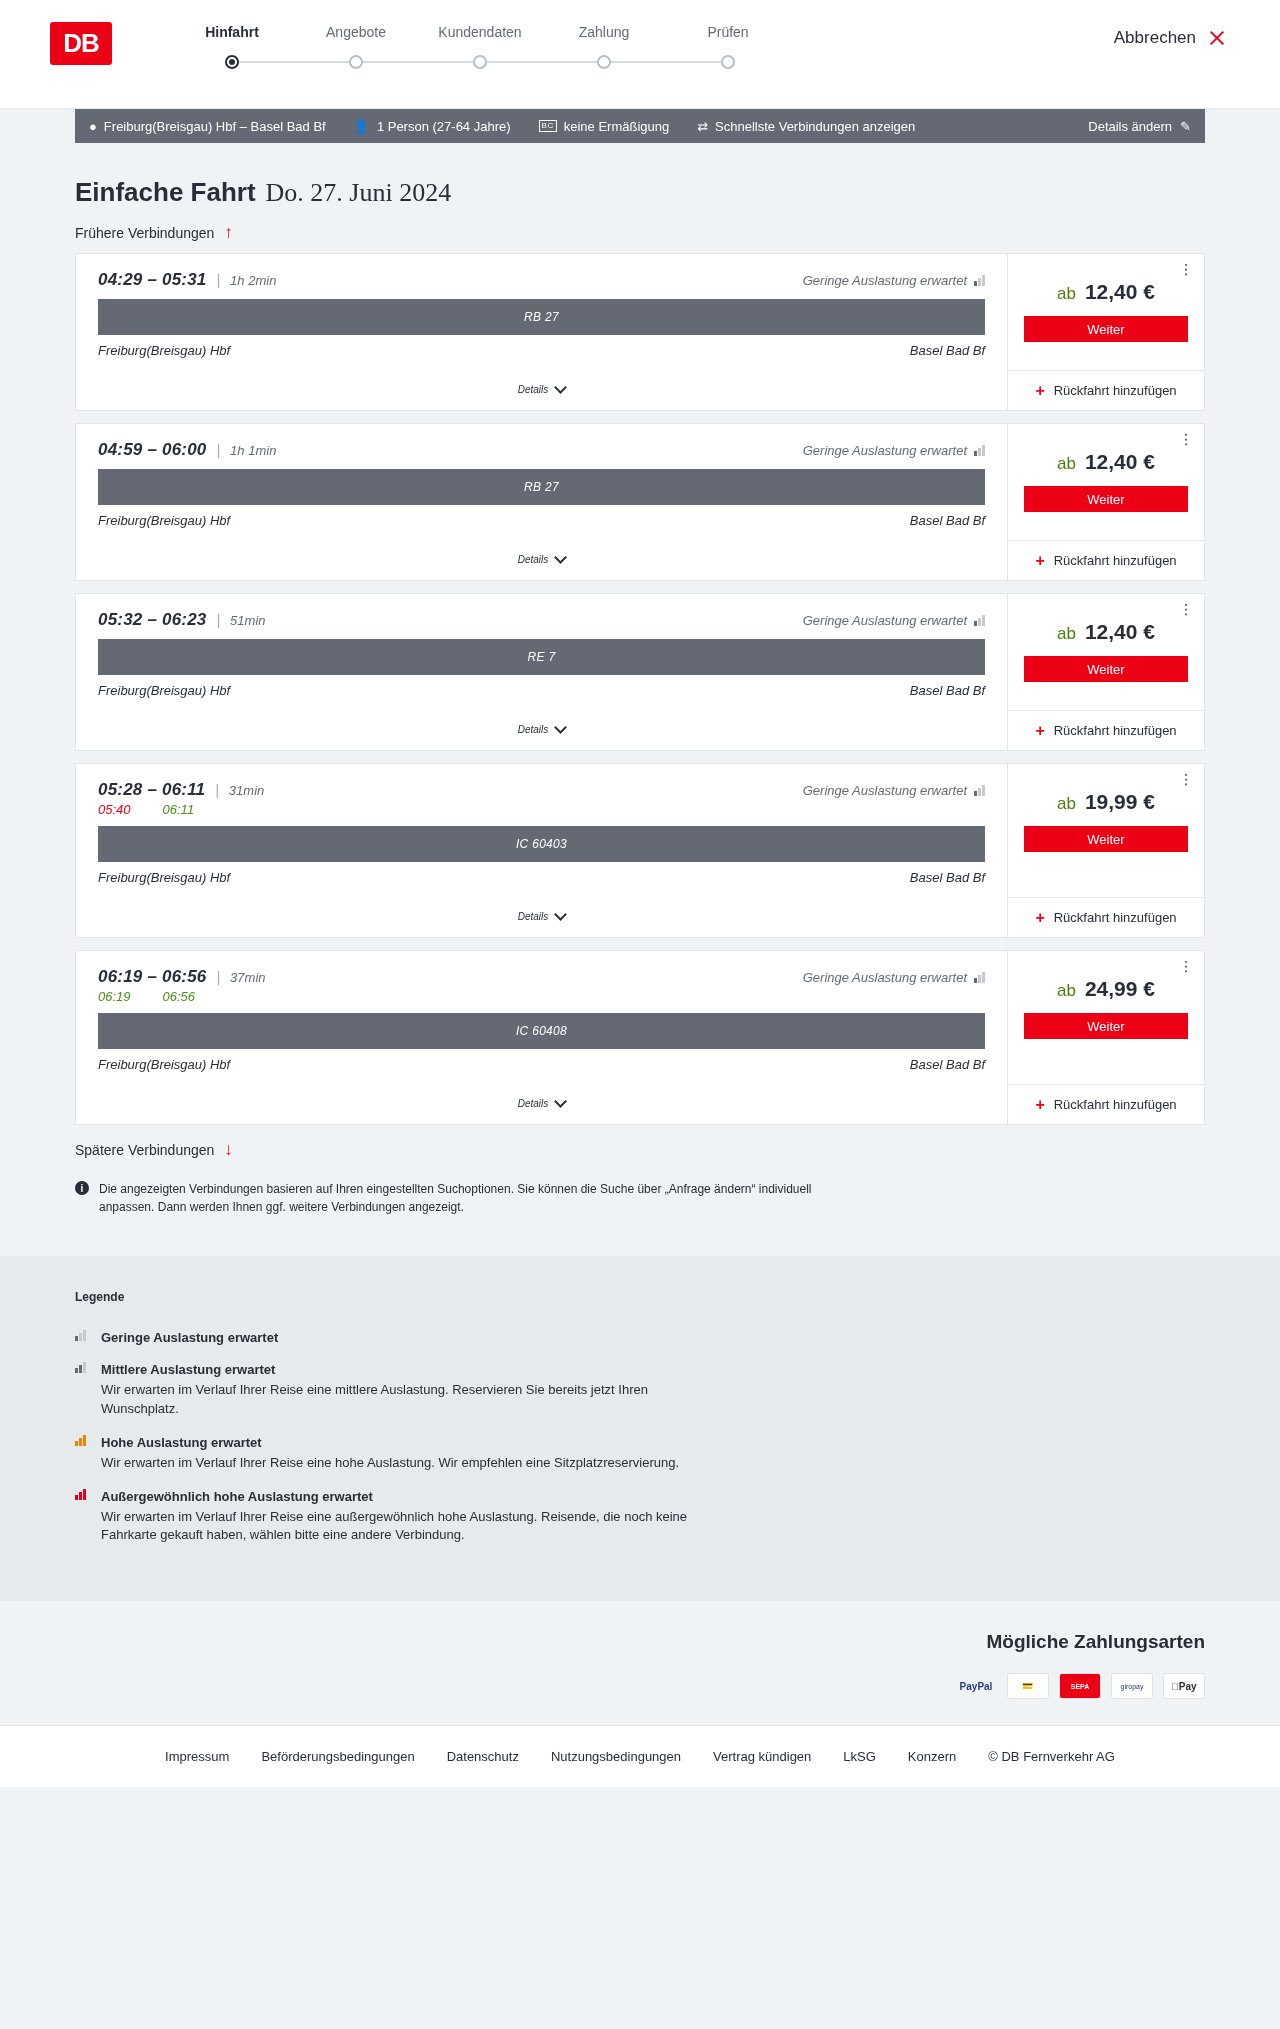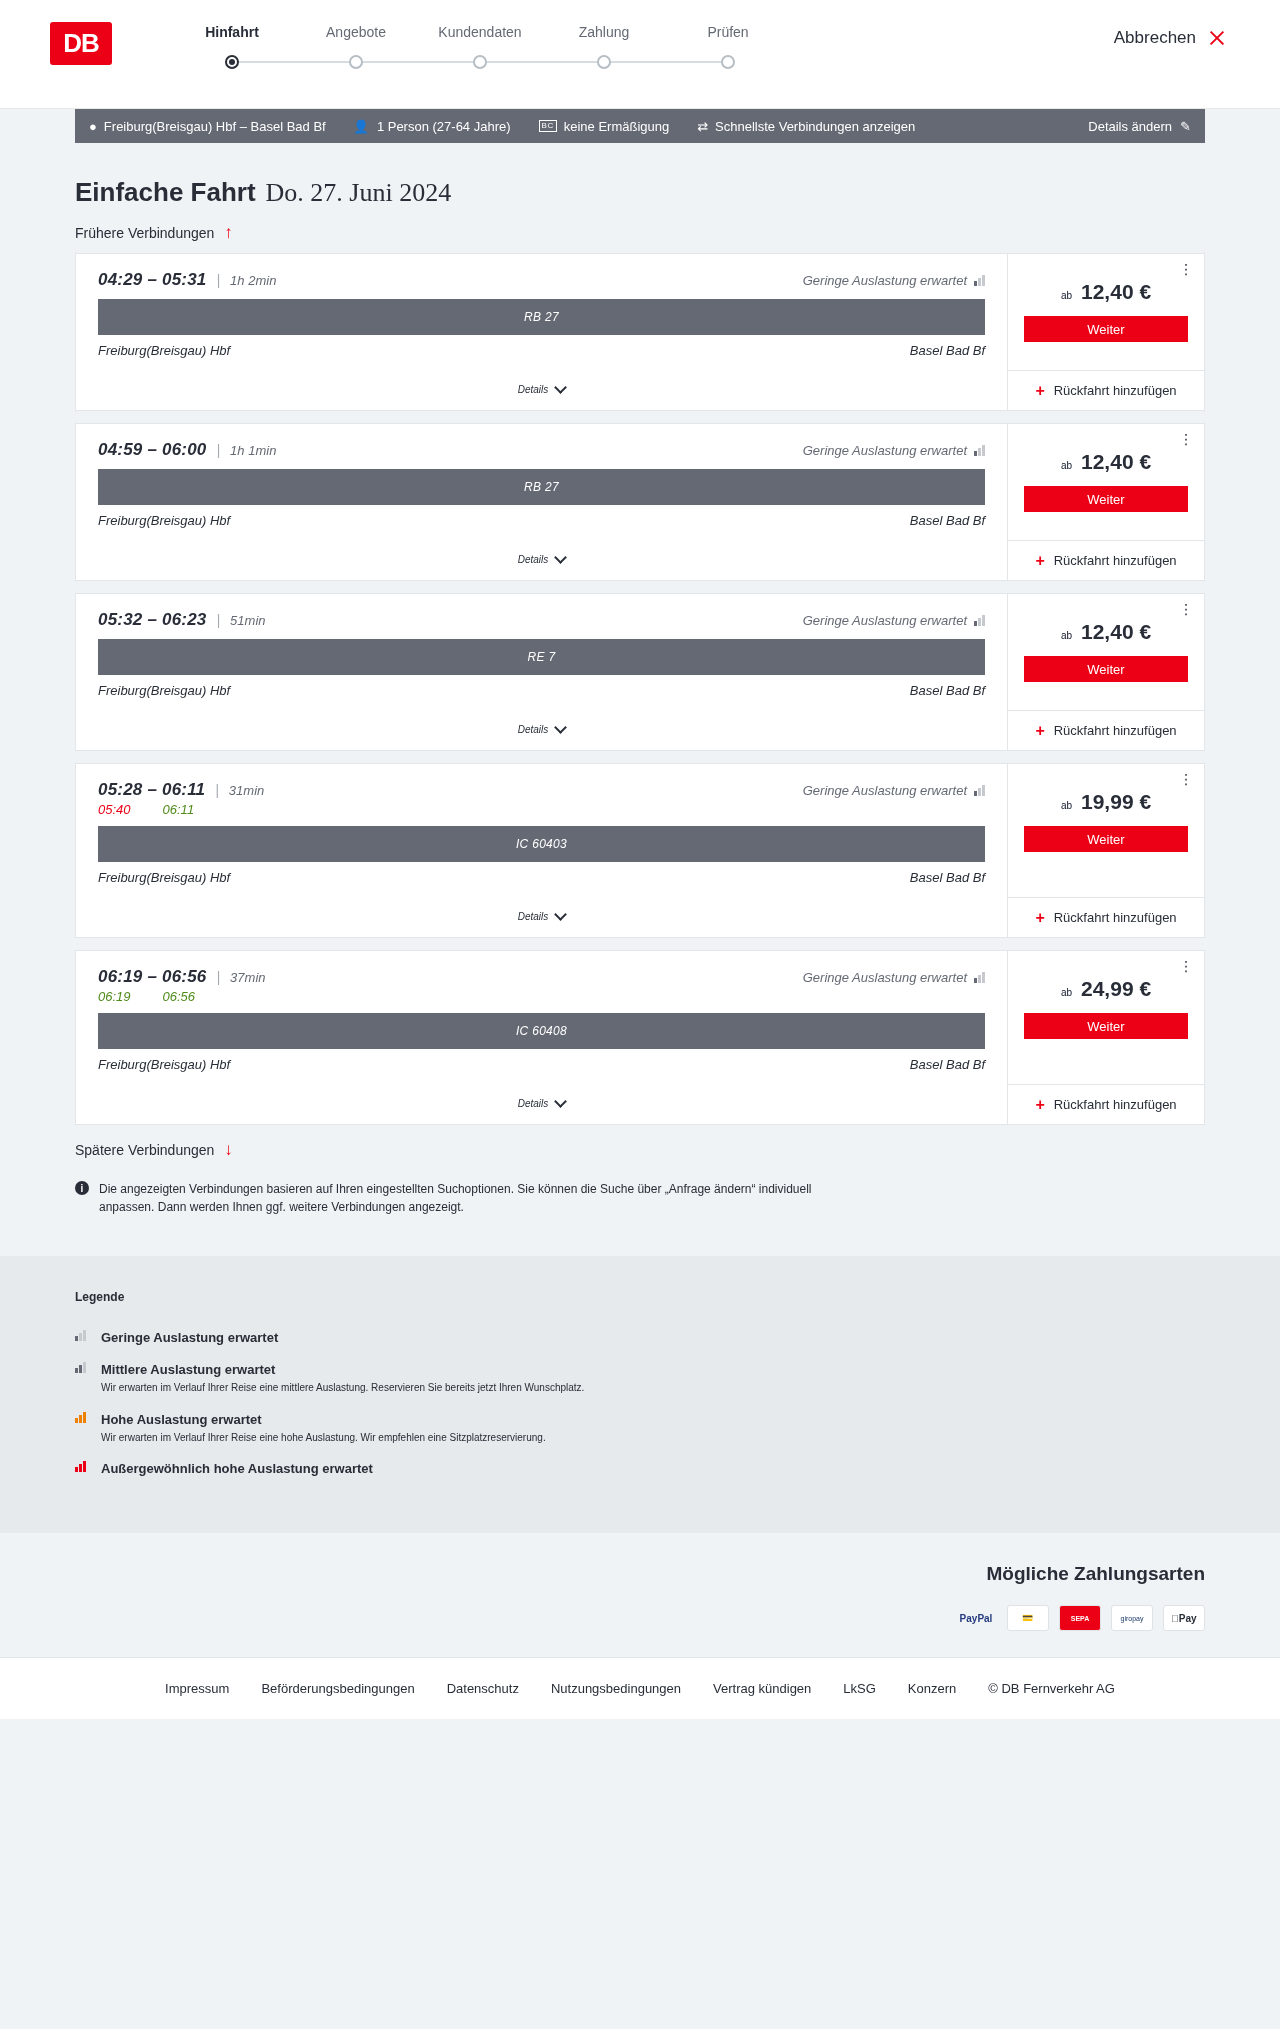--- a/index.html
+++ b/index.html
@@ -318,23 +318,23 @@
   .price-block {
     flex: 1;
     padding: 26px 16px 12px 16px;
     text-align: center;
   }
   .price {
     font-size: 21px;
     font-weight: bold;
   }
   .price .ab {
-    font-size: 10px;
+    font-size: 17px;
     font-weight: normal;
-    color: #0f172a;
+    color: #4d7c0f;
     margin-right: 9px;
   }
   .weiter-btn {
     display: block;
     width: 100%;
     background: #ec0016;
     color: #fff;
     border: none;
     height: 26px;
     font-size: 13px;
@@ -390,21 +390,21 @@
   }
   .legend-inner { width: 1130px; margin: 0 auto; }
   .legend-title {
     font-size: 12px;
     font-weight: bold;
     margin: 0 0 24px 0;
   }
   .legend-item { margin-bottom: 14px; display: flex; gap: 10px; }
   .legend-icon { width: 16px; flex: 0 0 16px; padding-top: 2px; }
   .legend-head { font-size: 13px; font-weight: bold; }
-  .legend-desc { font-size: 10px; color: #282d37; margin-top: 3px; line-height: 1.45; max-width: 620px;}
+  .legend-desc { font-size: 13px; color: #282d37; margin-top: 3px; line-height: 1.45; max-width: 620px;}
   .bars { display: flex; align-items: flex-end; gap: 1px; height: 11px; }
   .bars i { width: 3px; display: block; background: #c6cace; }
   .bars i.b1 { height: 5px; }
   .bars i.b2 { height: 8px; }
   .bars i.b3 { height: 11px; }
   .bars.low i.b1 { background: #646973; }
   .bars.mid i.b1, .bars.mid i.b2 { background: #646973; }
   .bars.high i { background: #f08100; }
   .bars.vhigh i { background: #ec0016; }
 
@@ -806,20 +806,21 @@
     <div class="legend-item">
       <span class="legend-icon">
           <span class="bars vhigh">
             <i class="b1"></i>
             <i class="b2"></i>
             <i class="b3"></i>
           </span>
         </span>
       <span>
         <span class="legend-head">Außergewöhnlich hohe Auslastung erwartet</span>
+        <div class="legend-desc">Wir erwarten im Verlauf Ihrer Reise eine außergewöhnlich hohe Auslastung. Reisende, die noch keine Fahrkarte gekauft haben, wählen bitte eine andere Verbindung.</div>
       </span>
     </div>
   </div>
 </div>
 
 <div class="pay-wrap">
   <div class="pay-inner">
     <div class="pay-title">Mögliche Zahlungsarten</div>
     <div class="pay-icons">
       <span class="pay-icon paypal">PayPal</span>

